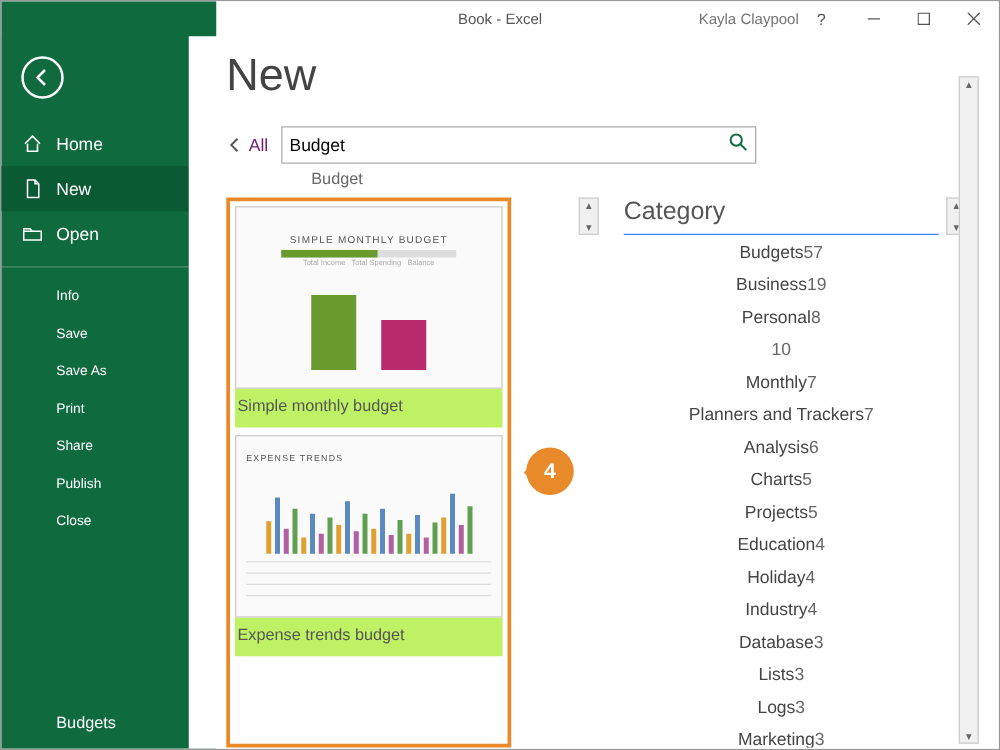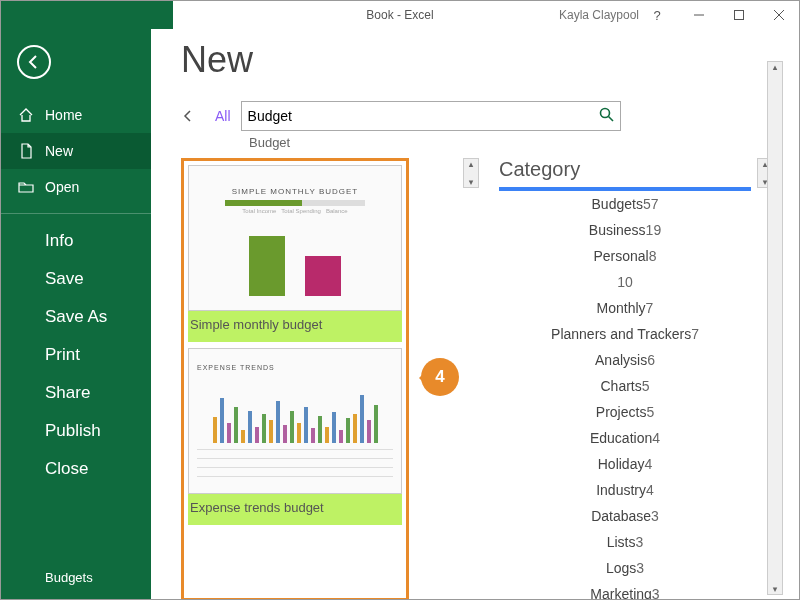--- a/index.html
+++ b/index.html
@@ -14,29 +14,29 @@
   .titlebar .help { position: absolute; right: 130px; top: 0; width: 24px; height: 28px; display:flex; align-items:center; justify-content:center; color:#555; font-size:13px;}
 
   
   .sidebar { position: absolute; left: 0; top: 0; bottom: 0; width: 172px; background: #0f6b3e; color: #fff; font-size: 14px; padding-top: 44px; }
   .sidebar .back { width: 34px; height: 34px; border: 2px solid #fff; border-radius: 50%; display: flex; align-items: center; justify-content: center; margin: 0 0 18px 16px; cursor: pointer; }
   .sidebar .back svg { width: 16px; height: 16px; }
   .sidebar .item { display: flex; align-items: center; padding: 9px 16px; cursor: pointer; font-size: 14px; }
   .sidebar .item.selected { background: #0a5a33; }
   .sidebar .item .icon { width: 18px; height: 18px; margin-right: 10px; display: flex; align-items: center; justify-content: center; }
   .sidebar .sep { height: 1px; background: rgba(255,255,255,0.25); margin: 8px 0; }
-  .sidebar .sub { padding-left: 44px; font-size: 17px; padding-top:9px; padding-bottom:9px; cursor:pointer; }
+  .sidebar .sub { padding-left: 44px; font-size: 11px; padding-top:9px; padding-bottom:9px; cursor:pointer; }
   .sidebar .account { position: absolute; bottom: 14px; left: 44px; font-size: 13px; cursor:pointer; }
 
   
   .main { position: absolute; left: 150px; right: 0; top: 28px; bottom: 0; background: #fff; padding: 10px 0 0 30px; }
   .main h1 { font-size: 36px; font-weight: 300; color: #444; margin-bottom: 20px; }
 
   .search-row { display: flex; align-items: center; gap: 10px; }
-  .search-back { display:flex; align-items:center; gap:20px; color:#8b5cf6; font-size:14px; cursor:pointer; }
+  .search-back { display:flex; align-items:center; gap:4px; color:#701a75; font-size:14px; cursor:pointer; }
   .search-box { display:flex; align-items:center; border:1px solid #aaa; width: 380px; height:30px; padding: 0 6px; justify-content: space-between; }
   .search-box input { border:none; outline:none; font-size:14px; width: 340px; background: transparent; }
   .search-box .mag { color:#0f6b3e; font-weight:bold; }
   .suggest { margin-left: 68px; color:#666; font-size:13px; margin-top:4px; }
 
   .content-row { display:flex; margin-top: 8px; position: relative; }
 
   
   .templates { border: 3px solid #e88a2a; padding: 4px; width: 228px; }
   .tpl-card { background:#bef264; margin-bottom: 6px; }
@@ -54,21 +54,21 @@
 
   
   .trend-bars { display:flex; align-items:flex-end; gap:3px; height:64px; padding:0 6px; margin-top:8px; }
   .trend-bars div { width:4px; }
   .trend-table { width:92%; margin-top:6px; }
   .trend-table .row { display:flex; border-top:1px solid #ddd; }
   .trend-table .cell { flex:1; height:8px; font-size:5px; color:#999; }
 
   
   .cat-panel { margin-left: 80px; width: 252px; position:relative; }
-  .cat-header { font-size: 20px; color:#555; border-bottom:4px solid #3b82f6; padding-bottom:6px; }
+  .cat-header { font-size: 20px; color:#555; border-bottom:1px solid #3b82f6; padding-bottom:6px; }
   .cat-list { max-height: 410px; overflow:hidden; }
   .cat-item { display:flex; justify-content:center; font-size:14px; color:#444; padding:5px 0; cursor:pointer; }
   .cat-item .count { color:#666; }
 
   
   .scroll-stub { position:absolute; right: 16px; width:16px; background:#f0f0f0; border:1px solid #ccc; display:flex; flex-direction:column; justify-content:space-between; align-items:center; font-size:9px; color:#666; }
   .scroll-stub.main-scroll { top: 32px; bottom: 4px; }
   .scroll-stub.tiny { height: 30px; }
 
   

